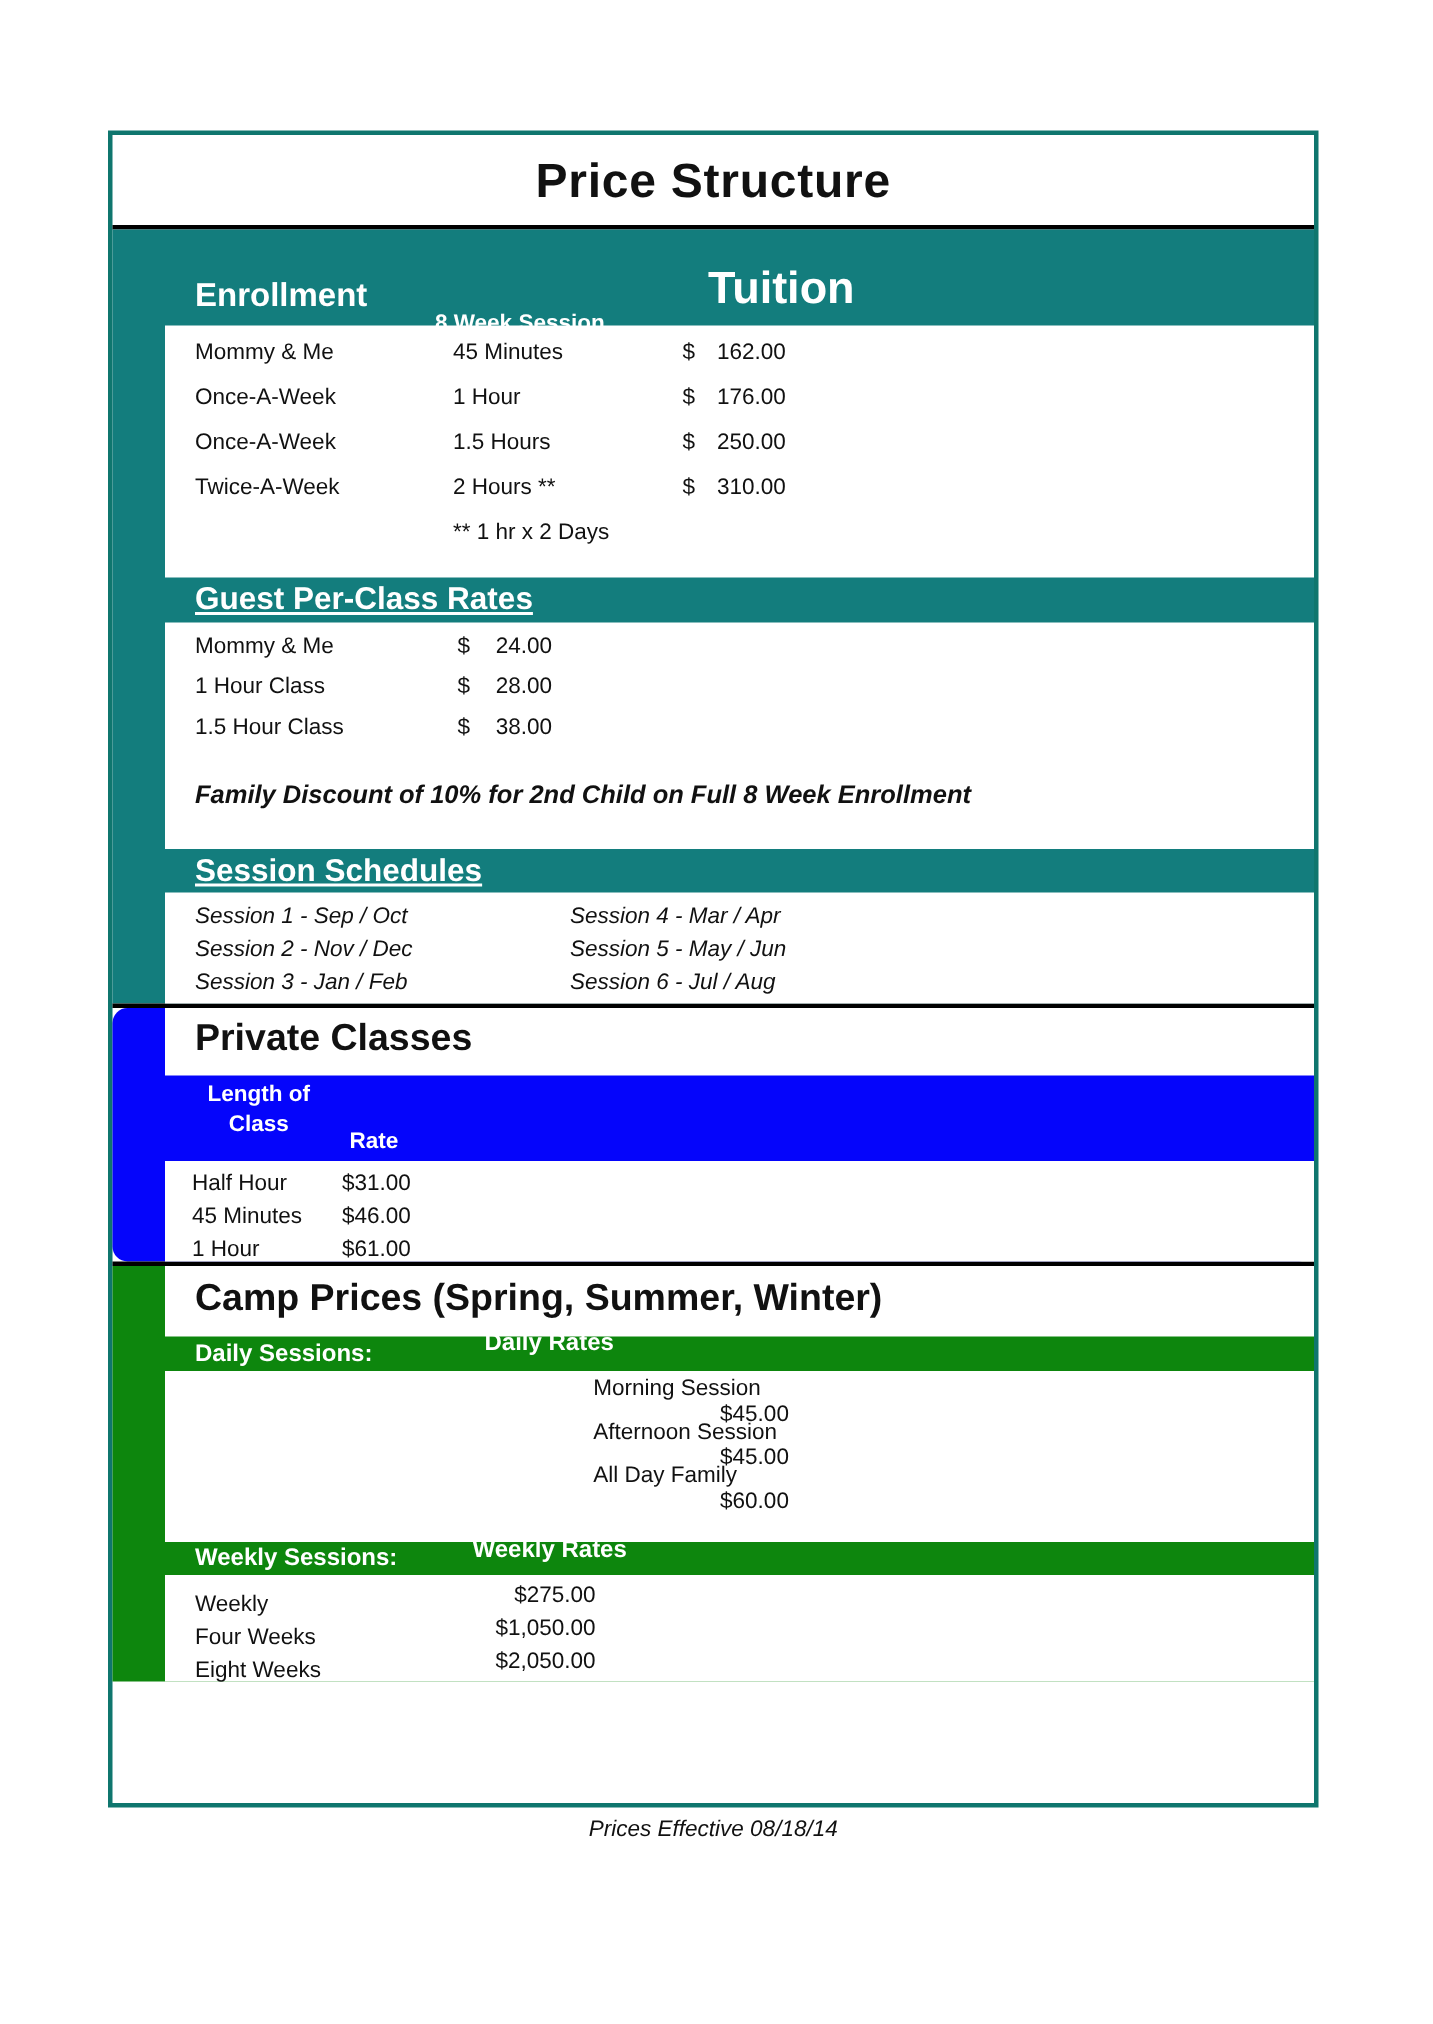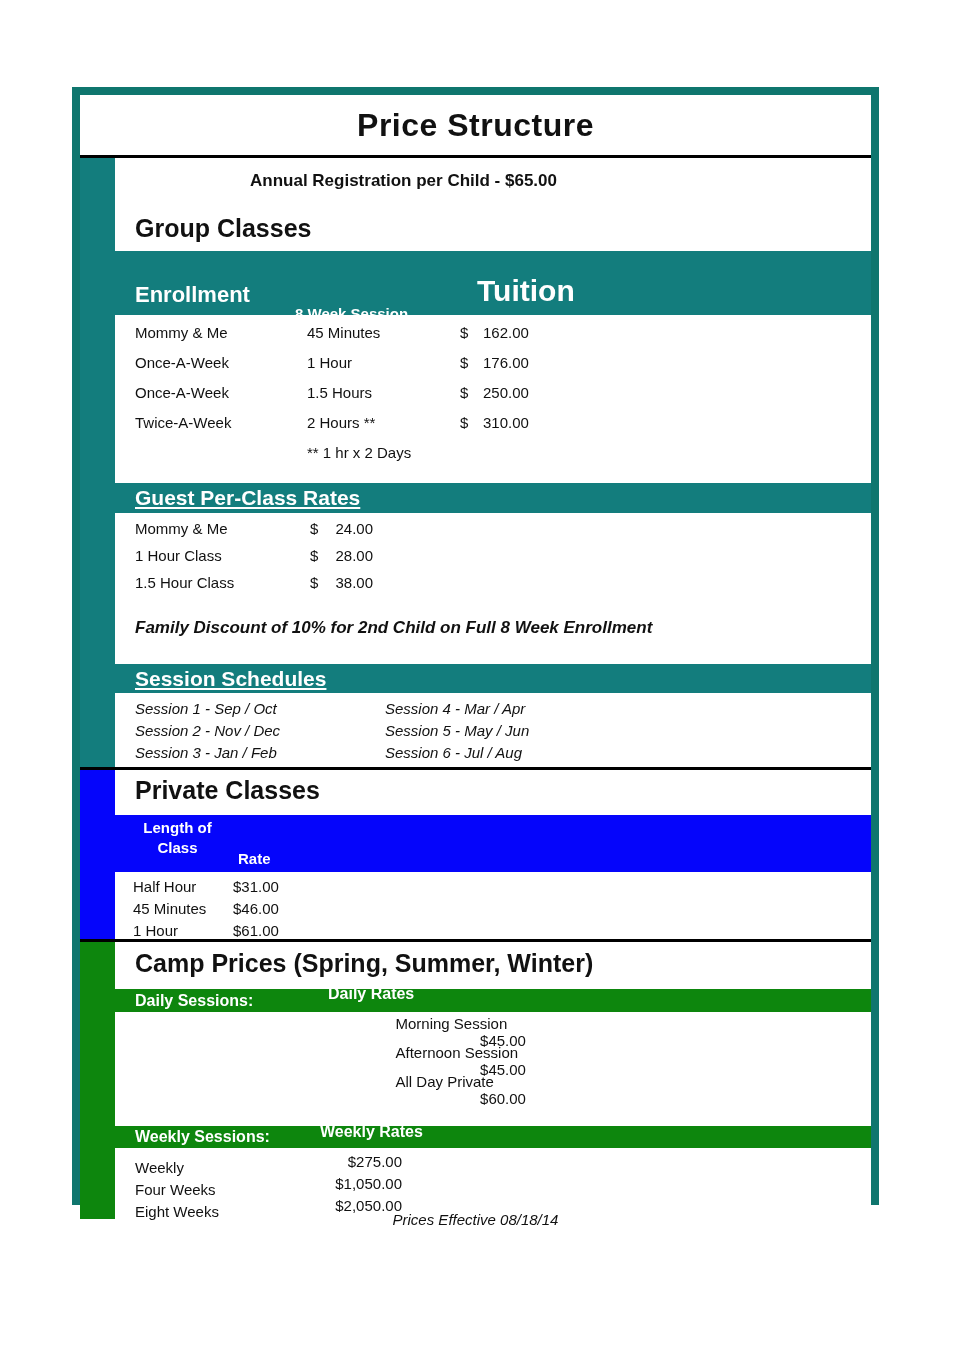--- a/index.html
+++ b/index.html
@@ -4,31 +4,31 @@
 <style>
   * { margin:0; padding:0; box-sizing:border-box; }
   html,body { background:#ffffff; }
   body {
     width:955px; height:1349px; position:relative;
     font-family:"Liberation Sans", sans-serif; color:#111;
   }
   .sheet {
     position:absolute; left:72px; top:87px;
     width:807px; height:1118px;
-    border:8px solid #0f766e; background:#fff;
+    border:3px solid #0f766e; background:#fff;
   }
   
   .titlebar {
     height:63px; border-bottom:3px solid #000;
     display:flex; align-items:center; justify-content:center;
   }
   .titlebar .t { font-size:32px; font-weight:bold; letter-spacing:.5px; }
   
   .sec-teal  { background:#137d7d; }
-  .sec-blue  { background:#0505fb; }
+  .sec-blue  { background:#0505fb;border-radius:10px; }
   .sec-green { background:#0d860d; }
   .wbox { background:#fff; margin-left:35px; position:relative; }
   .divider { height:3px; background:#000; }
   
   .band { position:relative; color:#fff; font-weight:bold; }
   .band-title { display:flex; align-items:center; padding-left:55px; font-size:21px;text-decoration:underline; }
   
   .blk-a { height:93px; }
   .annual { padding-top:13px; padding-left:135px; font-size:17px; font-weight:bold; }
   .sec-heading { font-size:25px; font-weight:bold; padding-left:20px; }
@@ -91,24 +91,20 @@
 <body>
 
 <div class="sheet">
 
   <div class="titlebar">
     <div class="t">Price Structure</div>
   </div>
 
   <div class="sec-teal">
 
-    <div class="wbox blk-a">
-      <div class="annual">Annual Registration per Child - $65.00</div>
-      <div class="sec-heading">Group Classes</div>
-    </div>
 
     <div class="band band-b">
       <span class="h-enroll">Enrollment</span>
       <span class="h-sess">
         <span>8 Week Session</span><br>
         <span>Class Length</span>
       </span>
       <span class="h-tuition">Tuition</span>
     </div>
 
@@ -227,21 +223,21 @@
     <div class="wbox blk-m">
       <div class="row">
         <span class="c1">Morning Session</span>
         <span class="c2">$45.00</span>
       </div>
       <div class="row">
         <span class="c1">Afternoon Session</span>
         <span class="c2">$45.00</span>
       </div>
       <div class="row">
-        <span class="c1">All Day Private</span>
+        <span class="c1">All Day Family</span>
         <span class="c2">$60.00</span>
       </div>
     </div>
 
     <div class="band band-o">
       <span class="h-lbl">Weekly Sessions:</span>
       <span class="h-val">Weekly Rates</span>
     </div>
 
     <div class="wbox blk-p">

